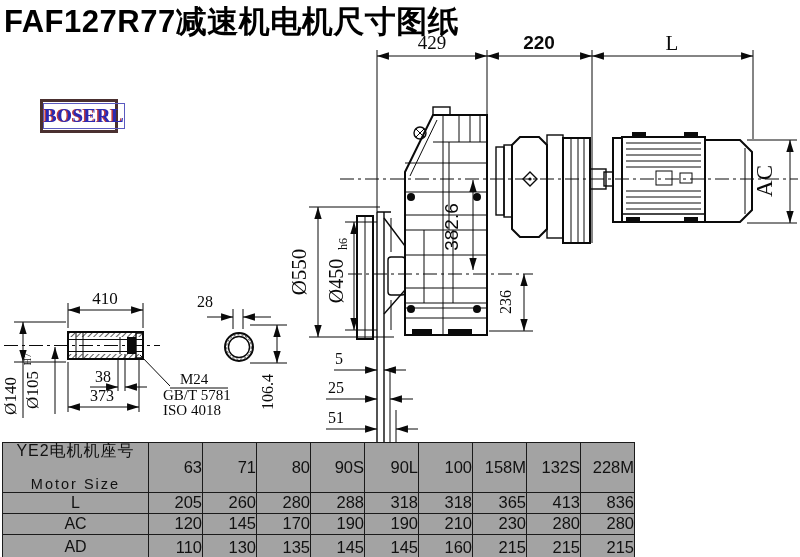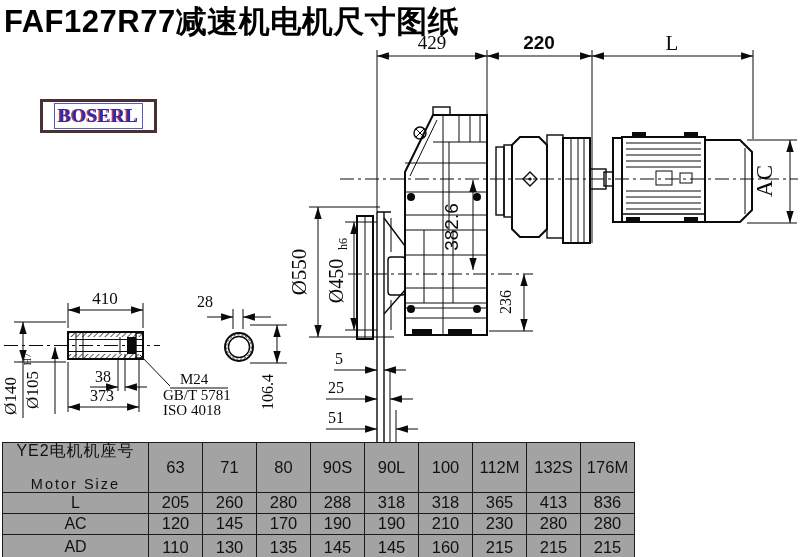--- a/index.html
+++ b/index.html
@@ -1,21 +1,21 @@
 <!DOCTYPE html>
 <html><head>
 <meta charset="utf-8">
 <style>
   html,body{margin:0;padding:0;background:#fff;}
   #page{position:relative;width:800px;height:557px;background:#fff;overflow:hidden;
         font-family:"Liberation Sans",sans-serif;}
   #title{position:absolute;left:4px;top:1px;font-size:31px;font-weight:bold;color:#000;
          letter-spacing:.5px;white-space:nowrap;}
-  #logo{position:absolute;left:40px;top:99px;width:117px;height:34px;box-sizing:border-box;
-        border:3px solid #4a3030;background:#fff;display:flex;align-items:center;justify-content:center;}
+  #logo{position:absolute;left:40px;top:99px;width:78px;height:34px;box-sizing:border-box;
+        border:3px solid #4a3030;background:#fff;display:flex;align-items:center;justify-content:flex-start;}
   #logo .inner{width:87px;height:24px;border:1px solid #5a5ac0;display:flex;align-items:center;
         justify-content:center;}
   #logo .txt{font-family:"Liberation Serif",serif;font-weight:bold;font-size:19px;color:#2a2ab4;
         text-shadow:-1.5px 0 0 #c23b3b;letter-spacing:.5px;}
   svg{position:absolute;left:0;top:0;}
   svg .ln{stroke:#0a0a0a;fill:none;stroke-width:2;stroke-linejoin:miter;}
   svg .md{stroke:#0a0a0a;fill:none;stroke-width:1.4;}
   svg .tn{stroke:#0a0a0a;fill:none;stroke-width:1;}
   svg .dim{stroke:#0a0a0a;fill:none;stroke-width:1;}
   svg .cl{stroke:#0a0a0a;fill:none;stroke-width:1;stroke-dasharray:14 4 3 4;}
@@ -23,21 +23,21 @@
   svg text{fill:#0a0a0a;}
   svg .ds{font-family:"Liberation Serif",serif;}
   svg .dn{font-family:"Liberation Sans",sans-serif;}
   #sizetable{position:absolute;left:2px;top:442px;border-collapse:collapse;table-layout:fixed;
         background:#a3a3a3;}
   #sizetable td{border:1.6px solid #1a1a1a;text-align:center;vertical-align:middle;
         padding:0;color:#111;}
   #sizetable .hd{font-size:16px;line-height:1.0;}
   #sizetable .hd .cn{font-size:16px;letter-spacing:1px;}
   #sizetable .hd .en{font-size:14.5px;letter-spacing:2px;margin-top:18px;}
-  #sizetable .num{font-size:16.5px;}
+  #sizetable .num{font-size:16.5px;text-align:right;}
   #sizetable .lab{font-size:16px;}
 </style>
 </head>
 <body>
 
 <div id="page">
 
   <div id="title">FAF127R77减速机电机尺寸图纸</div>
 
   <div id="logo">
@@ -236,23 +236,23 @@
         <td class="hd">
           <div class="cn">YE2电机机座号</div>
           <div class="en">Motor Size</div>
         </td>
         <td class="num">63</td>
         <td class="num">71</td>
         <td class="num">80</td>
         <td class="num">90S</td>
         <td class="num">90L</td>
         <td class="num">100</td>
-        <td class="num">112M</td>
+        <td class="num">158M</td>
         <td class="num">132S</td>
-        <td class="num">176M</td>
+        <td class="num">228M</td>
       </tr>
       <tr style="height:21px">
         <td class="lab">L</td>
         <td class="num">205</td>
         <td class="num">260</td>
         <td class="num">280</td>
         <td class="num">288</td>
         <td class="num">318</td>
         <td class="num">318</td>
         <td class="num">365</td>

